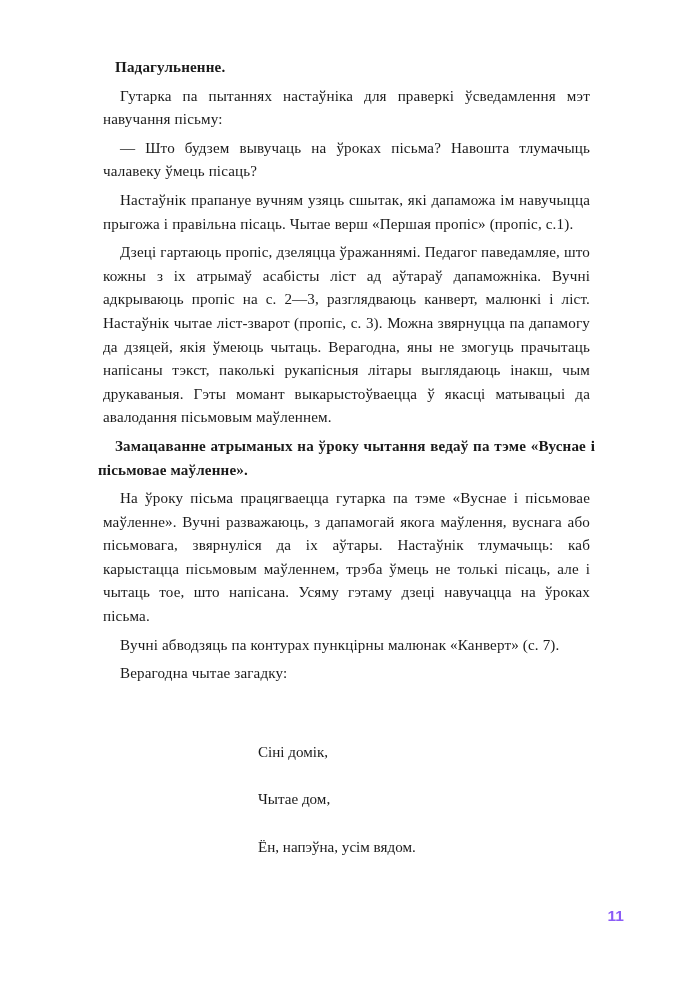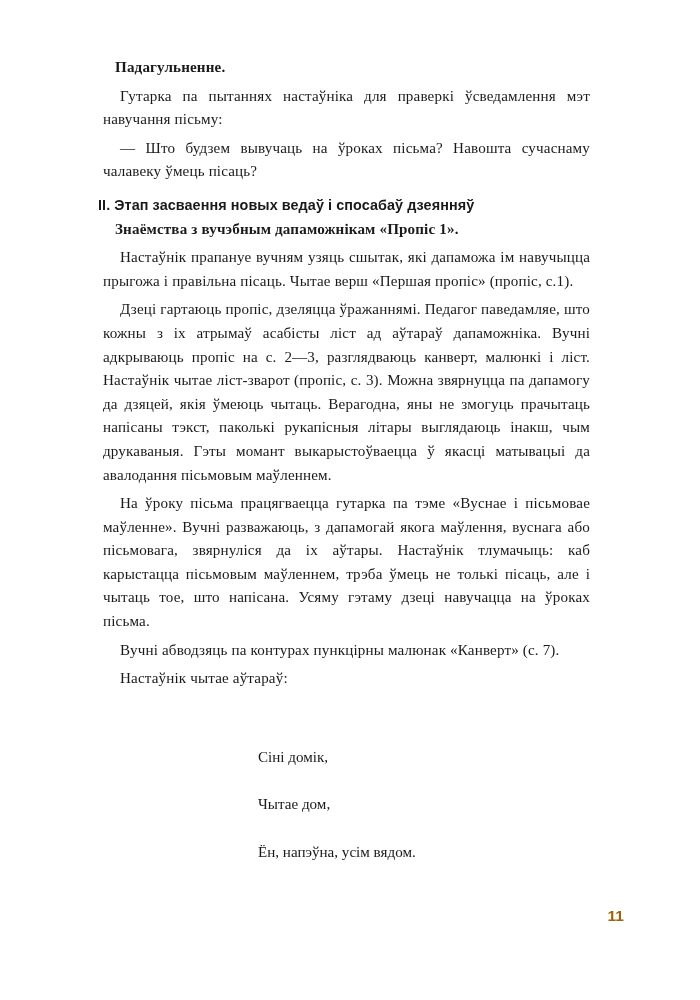--- a/index.html
+++ b/index.html
@@ -81,52 +81,48 @@
     margin-top: 25px;
   }
 
   .page-number {
     position: absolute;
     right: 76px;
     bottom: 55px;
     font-family: "Liberation Sans", "DejaVu Sans", sans-serif;
     font-size: 15.5px;
     font-weight: bold;
-    color: #a16207;
+    color: #8b5cf6;
   }
 </style>
 </head>
 <body>
 
 <div class="page">
 
   <div class="text-column">
 
     <p class="heading-serif">Падагульненне.</p>
 
     <p class="para">Гутарка па пытаннях настаўніка для праверкі ўсведамлення мэт навучання пісьму:</p>
 
-    <p class="para">— Што будзем вывучаць на ўроках пісьма? Навошта сучаснаму чалавеку ўмець пісаць?</p>
+    <p class="para">— Што будзем вывучаць на ўроках пісьма? Навошта тлумачыць чалавеку ўмець пісаць?</p>
 
-    <div class="section-block">
-      <p class="heading-sans">II. Этап засваення новых ведаў і спосабаў дзеянняў</p>
-
-      <p class="heading-serif">Знаёмства з вучэбным дапаможнікам «Пропіс 1».</p>
-    </div>
 
     <p class="para">Настаўнік прапануе вучням узяць сшытак, які дапаможа ім навучыцца прыгожа і правільна пісаць. Чытае верш «Першая пропіс» (пропіс, с.1).</p>
 
     <p class="para">Дзеці гартаюць пропіс, дзеляцца ўражаннямі. Педагог паведамляе, што кожны з іх атрымаў асабісты ліст ад аўтараў дапаможніка. Вучні адкрываюць пропіс на с. 2—3, разглядваюць канверт, малюнкі і ліст. Настаўнік чытае ліст-зварот (пропіс, с. 3). Можна звярнуцца па дапамогу да дзяцей, якія ўмеюць чытаць. Верагодна, яны не змогуць прачытаць напісаны тэкст, паколькі рукапісныя літары выглядаюць інакш, чым друкаваныя. Гэты момант выкарыстоўваецца ў якасці матывацыі да авалодання пісьмовым маўленнем.</p>
 
+    <p class="heading-serif">Замацаванне атрыманых на ўроку чытання ведаў па тэме «Вуснае і пісьмовае маўленне».</p>
 
     <p class="para">На ўроку пісьма працягваецца гутарка па тэме «Вуснае і пісьмовае маўленне». Вучні разважаюць, з дапамогай якога маўлення, вуснага або пісьмовага, звярнуліся да іх аўтары. Настаўнік тлумачыць: каб карыстацца пісьмовым маўленнем, трэба ўмець не толькі пісаць, але і чытаць тое, што напісана. Усяму гэтаму дзеці навучацца на ўроках пісьма.</p>
 
     <p class="para">Вучні абводзяць па контурах пункцірны малюнак «Канверт» (с. 7).</p>
 
-    <p class="para">Настаўнік чытае аўтараў:</p>
+    <p class="para">Верагодна чытае загадку:</p>
 
     <div class="verse">
       <div class="verse-line">Сіні домік,</div>
       <div class="verse-line">Чытае дом,</div>
       <div class="verse-line">Ён, напэўна, усім вядом.</div>
     </div>
 
   </div>
 
   <div class="page-number">11</div>

